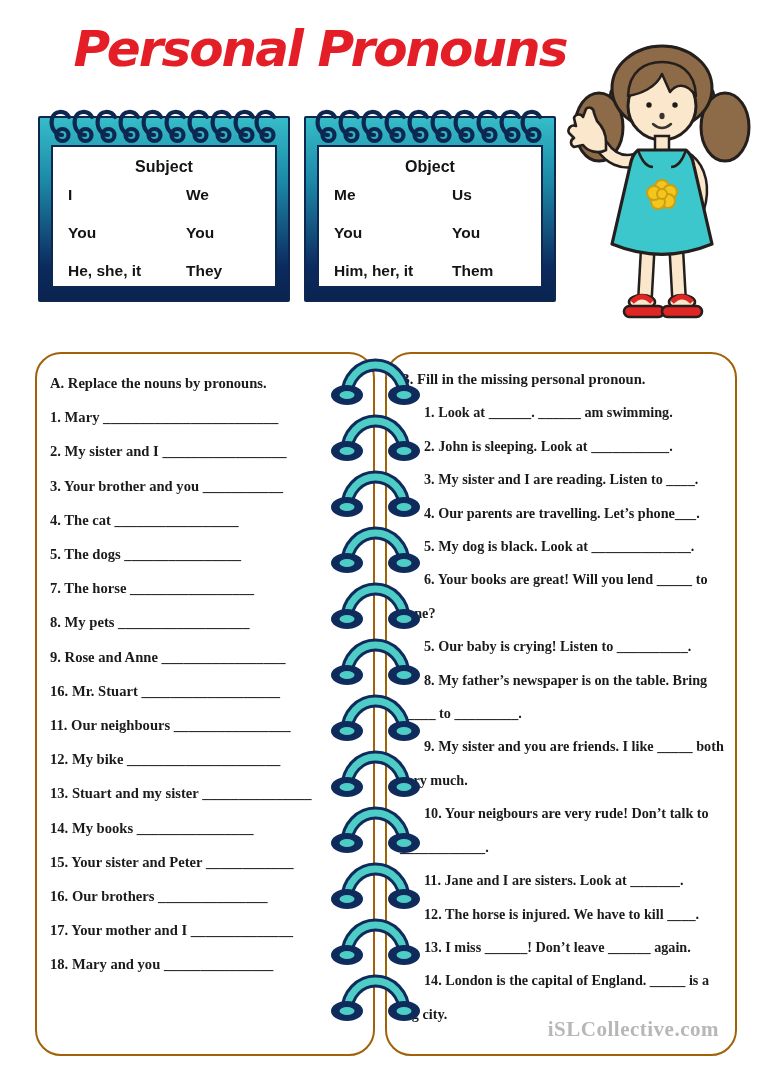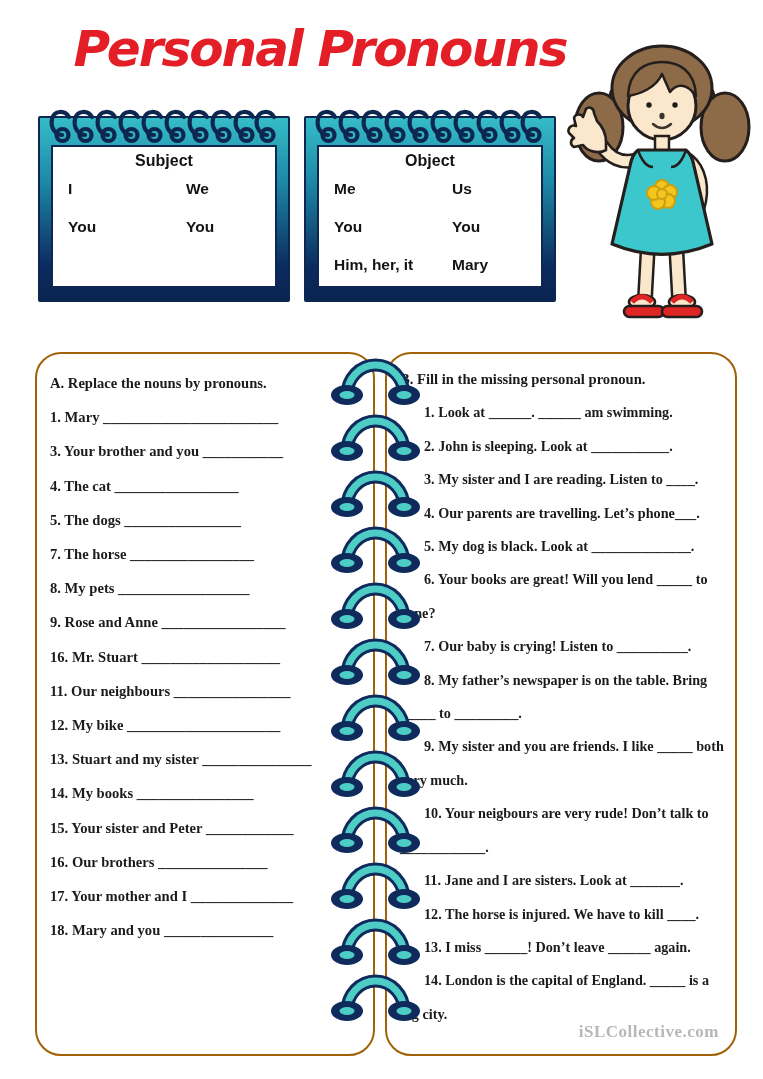--- a/index.html
+++ b/index.html
@@ -24,21 +24,21 @@
     background:linear-gradient(180deg,#36bcc8 0%, #1d8aa8 34%, #0b2a5e 82%, #0a2450 100%);
     padding:27px 11px 12px 11px;
   }
   .notebox-inner {
     background:#ffffff; border:2px solid #0d2750; width:100%; height:100%;
     padding:5px 0 0 0;
   }
   .coils { position:absolute; top:-13px; left:7px; width:232px; height:40px; }
   .notebox-heading {
     text-align:center; font-weight:700; font-size:16px; color:#141414;
-    margin-top:0;
+    margin-top:6px;
   }
   .prow {
     display:grid; grid-template-columns:57% 43%; padding-left:15px;
     height:38px; align-items:center;
   }
   .prow:first-of-type { margin-top:6px; }
   .prow span { font-weight:700; font-size:15.5px; color:#141414; }
   
   .panel {
     position:absolute; top:352px; height:704px; background:#ffffff;
@@ -48,21 +48,21 @@
   .panel-b { left:385px; width:352px; padding:9px 6px 0 13px; }
   .sheet-head, .a-item, .b-item {
     font-weight:700; color:#1b1b1b; font-size:14.6px;
   }
   .sheet-head { line-height:34.2px; white-space:nowrap; }
   .a-item { line-height:34.2px; white-space:nowrap; }
   .panel-b .sheet-head { line-height:33.4px; }
   .b-item { line-height:33.4px; text-indent:24px; font-size:14.2px; }
   .watermark {
     position:absolute; right:16px; bottom:12px;
-    font-weight:700; font-size:17px; color:#b7b7b7; letter-spacing:0.5px;
+    font-weight:700; font-size:21px; color:#b7b7b7; letter-spacing:0.5px;
   }
   
   .spine { position:absolute; left:325px; top:358px; width:104px; height:704px; z-index:5; }
   .defs-svg { position:absolute; width:0; height:0; }
 </style>
 </head>
 <body>
 
 <div class="page">
 
@@ -141,20 +141,24 @@
     <div class="notebox-inner">
       <div class="notebox-heading">Subject</div>
       <div class="prow">
         <span>I</span>
         <span>We</span>
       </div>
       <div class="prow">
         <span>You</span>
         <span>You</span>
       </div>
+      <div class="prow">
+        <span>He, she, it</span>
+        <span>They</span>
+      </div>
     </div>
   </div>
 
   <div class="notebox" style="left:304px">
     <svg class="coils" viewBox="0 0 232 40">
       <use href="#coil" x="2" y="3"></use>
         <use href="#coil" x="25" y="3"></use>
         <use href="#coil" x="48" y="3"></use>
       <use href="#coil" x="71" y="3"></use>
         <use href="#coil" x="94" y="3"></use>
@@ -169,28 +173,29 @@
       <div class="prow">
         <span>Me</span>
         <span>Us</span>
       </div>
       <div class="prow">
         <span>You</span>
         <span>You</span>
       </div>
       <div class="prow">
         <span>Him, her, it</span>
-        <span>Mary</span>
+        <span>Them</span>
       </div>
     </div>
   </div>
 
   <div class="panel panel-a">
     <div class="sheet-head">A. Replace the nouns by pronouns.</div>
     <div class="a-item">1. Mary ________________________</div>
+    <div class="a-item">2. My sister and I _________________</div>
     <div class="a-item">3. Your brother and you ___________</div>
     <div class="a-item">4. The cat _________________</div>
     <div class="a-item">5. The dogs ________________</div>
     <div class="a-item">7. The horse _________________</div>
     <div class="a-item">8. My pets __________________</div>
     <div class="a-item">9. Rose and Anne _________________</div>
     <div class="a-item">16. Mr. Stuart ___________________</div>
     <div class="a-item">11. Our neighbours ________________</div>
     <div class="a-item">12. My bike _____________________</div>
     <div class="a-item">13. Stuart and my sister _______________</div>
@@ -202,21 +207,21 @@
   </div>
 
   <div class="panel panel-b">
     <div class="sheet-head">B. Fill in the missing personal pronoun.</div>
     <div class="b-item">1. Look at ______. ______ am swimming.</div>
     <div class="b-item">2. John is sleeping. Look at ___________.</div>
     <div class="b-item">3. My sister and I are reading. Listen to ____.</div>
     <div class="b-item">4. Our parents are travelling. Let’s phone___.</div>
     <div class="b-item">5. My dog is black. Look at ______________.</div>
     <div class="b-item">6. Your books are great! Will you lend _____ to Jane?</div>
-    <div class="b-item">7. Our baby is crying! Listen to __________.</div>
+    <div class="b-item">5. Our baby is crying! Listen to __________.</div>
     <div class="b-item">8. My father’s newspaper is on the table. Bring _____ to _________.</div>
     <div class="b-item">9. My sister and you are friends. I like _____ both very much.</div>
     <div class="b-item">10. Your neigbours are very rude! Don’t talk to ____________.</div>
     <div class="b-item">11. Jane and I are sisters. Look at _______.</div>
     <div class="b-item">12. The horse is injured. We have to kill ____.</div>
     <div class="b-item">13. I miss ______! Don’t leave ______ again.</div>
     <div class="b-item">14. London is the capital of England. _____ is a big city.</div>
     <div class="watermark">iSLCollective.com</div>
   </div>
 

